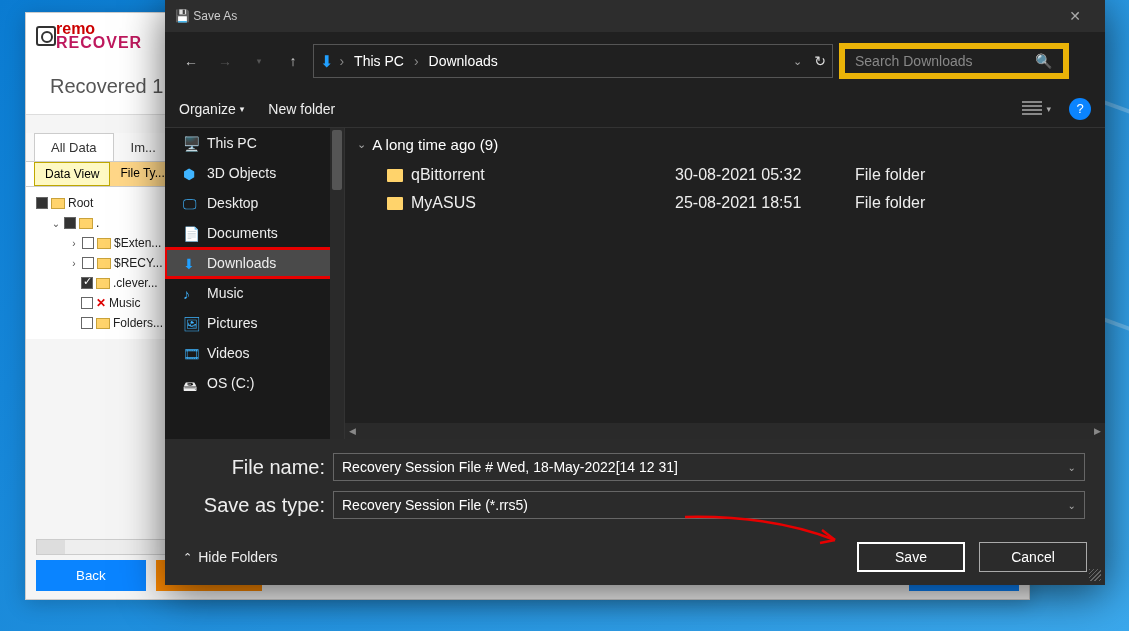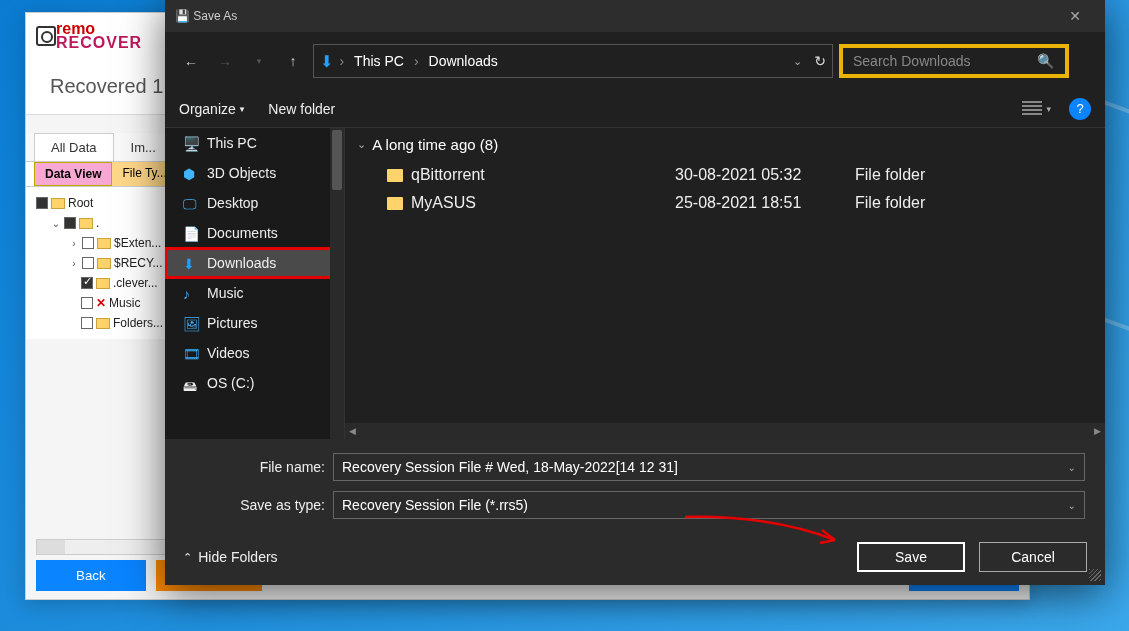--- a/index.html
+++ b/index.html
@@ -17,21 +17,21 @@
   .logo-text { font-weight: bold; font-size: 16px; line-height: 0.9;}
   .logo-text .l1 { color: #c00; }
   .logo-text .l2 { color: #be185d; letter-spacing:1px; }
 
   .app-subbar { padding: 16px 24px; background:#fff; border-bottom:1px solid #ddd; font-size:20px; color:#555;}
   .tabs-row { display:flex; border-bottom:1px solid #ccc; margin-top:18px; padding-left:8px; background:#f8f8f8;}
   .tab { padding:6px 16px; font-size:13px; color:#333; border:1px solid transparent; border-bottom:none;}
   .tab.active { background:#fff; border-color:#ccc;}
   .tabs-row2 { display:flex; padding-left:8px; background:#fff; border-bottom:1px solid #ccc;}
   .tab2 { padding:4px 10px; font-size:12px; }
-  .tab2.sel { background:#f9a8d4; font-weight:bold; border:1px solid #bfa800;}
+  .tab2.sel { background:#fef9c3; font-weight:normal; border:1px solid #bfa800;}
   .tab2.sel2 { background:#ffd788;}
   .tree { padding:6px 10px; font-size:12px; background:#fff; color:#222;}
   .tree-row { display:flex; align-items:center; gap:3px; height:20px;}
   .tree-indent { display:inline-block; }
   .tree-cb { width:12px; height:12px; border:1px solid #666;}
   .tree-folder { width:14px; height:11px; background:#ffd36b; border:1px solid #c9a23a;}
   .tree-car { width:10px; text-align:center; color:#555; font-size:10px;}
   .tree-x { color:#d00; font-weight:bold;}
   .app-bottom { position:absolute; bottom:8px; left:10px; right:10px; display:flex; align-items:center; gap:10px; font-size:12px;}
   .btn-back { background:#0a84ff; color:#fff; padding:8px 40px; border:none;}
@@ -46,21 +46,21 @@
   .saveas { position:absolute; left:165px; top:0; width:940px; height:585px; background:#202020; color:#e6e6e6; box-shadow: 0 8px 40px rgba(0,0,0,0.6); display:flex; flex-direction:column; font-size:14px;}
   .sa-title { height:32px; display:flex; align-items:center; padding:0 10px; background:#2d2d2d; font-size:12px; color:#ccc;}
   .sa-title .close { margin-left:auto; width:40px; height:32px; display:flex; align-items:center; justify-content:center; font-size:14px; color:#aaa;}
   .sa-nav { height:58px; display:flex; align-items:center; gap:6px; padding:0 12px; background:#202020;}
   .nav-btn { width:28px; height:28px; display:flex; align-items:center; justify-content:center; color:#ccc; font-size:14px;}
   .nav-btn.dis { color:#555;}
   .addr-bar { flex:1; height:34px; border:1px solid #555; display:flex; align-items:center; padding:0 6px; gap:6px; background:#202020; max-width:520px;}
   .crumb { padding:0 4px; color:#fff;}
   .crumb-sep { color:#888;}
   .addr-right { margin-left:auto; display:flex; gap:12px; align-items:center;}
-  .search-box { width:230px; height:34px; border:4px solid #eab308; display:flex; align-items:center; padding:12px 10px; color:#888;}
+  .search-box { width:230px; height:34px; border:6px solid #eab308; display:flex; align-items:center; padding:12px 10px; color:#888;}
   .search-box .mag { margin-left:auto; color:#ccc;}
   .sa-toolbar { height:38px; display:flex; align-items:center; gap:24px; padding:0 14px; background:#202020; border-bottom:1px solid #333;}
   .tool-item { display:flex; align-items:center; gap:4px; color:#eee;}
   .tool-right { margin-left:auto; display:flex; align-items:center; gap:18px;}
   .view-ico { width:20px; height:16px; background:repeating-linear-gradient(#888,#888 2px,transparent 2px,transparent 4px);}
   .help-ico { width:22px;height:22px;border-radius:50%; background:#0a84ff; color:#fff; display:flex; align-items:center; justify-content:center; font-size:13px;}
 
   .sa-body { flex:1; display:flex; min-height:0;}
   .sa-tree { width:180px; background:#1a1a1a; border-right:1px solid #333; overflow:hidden; position:relative;}
   .sa-tree-scroll { position:absolute; right:0; top:0; width:14px; height:100%; background:#2a2a2a;}
@@ -78,21 +78,21 @@
   .col-sep { width:1px; height:18px; background:#444;}
   .group-head { display:flex; align-items:center; gap:6px; padding:8px 12px; color:#fff; font-size:15px;}
   .list-row { display:flex; align-items:center; height:28px; font-size:16px; color:#eee;}
   .list-row .col-name { display:flex; align-items:center; gap:8px;}
   .folder-ico { width:16px; height:13px; background:#ffd36b; border-radius:1px;}
   .sa-list-scroll-h { height:16px; background:#2a2a2a; margin-top:auto; display:flex; align-items:center;}
   .sa-list-scroll-h::before{content:"◀";font-size:9px;color:#888;padding:0 4px;}
   .sa-list-scroll-h::after{content:"▶";font-size:9px;color:#888;padding:0 4px;margin-left:auto;}
 
   .sa-fields { padding:14px 20px 10px 20px; background:#2b2b2b; display:grid; grid-template-columns: 140px 1fr; gap:10px 8px; align-items:center;}
-  .fld-label { text-align:right; color:#eee; font-size:14px;}
+  .fld-label { text-align:right; color:#eee; font-size:20px;}
   .fld-input { height:28px; border:1px solid #666; background:#2b2b2b; color:#fff; display:flex; align-items:center; padding:0 8px; justify-content:space-between;}
   .fld-input .dd { color:#aaa; font-size:10px;}
 
   .sa-buttons { height:56px; background:#2b2b2b; display:flex; align-items:center; padding:0 18px; position:relative;}
   .hide-folders { display:flex; align-items:center; gap:6px; color:#eee;}
   .btns-right { margin-left:auto; display:flex; gap:14px;}
   .dlg-btn { width:108px; height:30px; border:1px solid #aaa; background:transparent; color:#fff; display:flex; align-items:center; justify-content:center;}
   .dlg-btn.primary { border:2px solid #fff;}
   .resize-grip { position:absolute; right:4px; bottom:4px; width:12px; height:12px; background:repeating-linear-gradient(135deg,#666,#666 1px,transparent 1px,transparent 3px);}
 
@@ -270,21 +270,21 @@
       <div class="tree-item">
           <span class="t-ico">🖴</span>
           <span>OS (C:)</span>
         </div>
       <div class="sa-tree-scroll"></div>
     </div>
 
     <div class="sa-list">
       <div class="group-head">
           <span style="font-size:11px;color:#aaa">⌄</span>
-          <span>A long time ago (8)</span>
+          <span>A long time ago (9)</span>
         </div>
       <div class="list-row">
         <div class="col-name">
             <span style="width:14px"></span>
             <span class="folder-ico"></span>
             <span>qBittorrent</span>
           </div>
         <div class="col-date">30-08-2021 05:32</div>
         <div class="col-type">File folder</div>
       </div>

